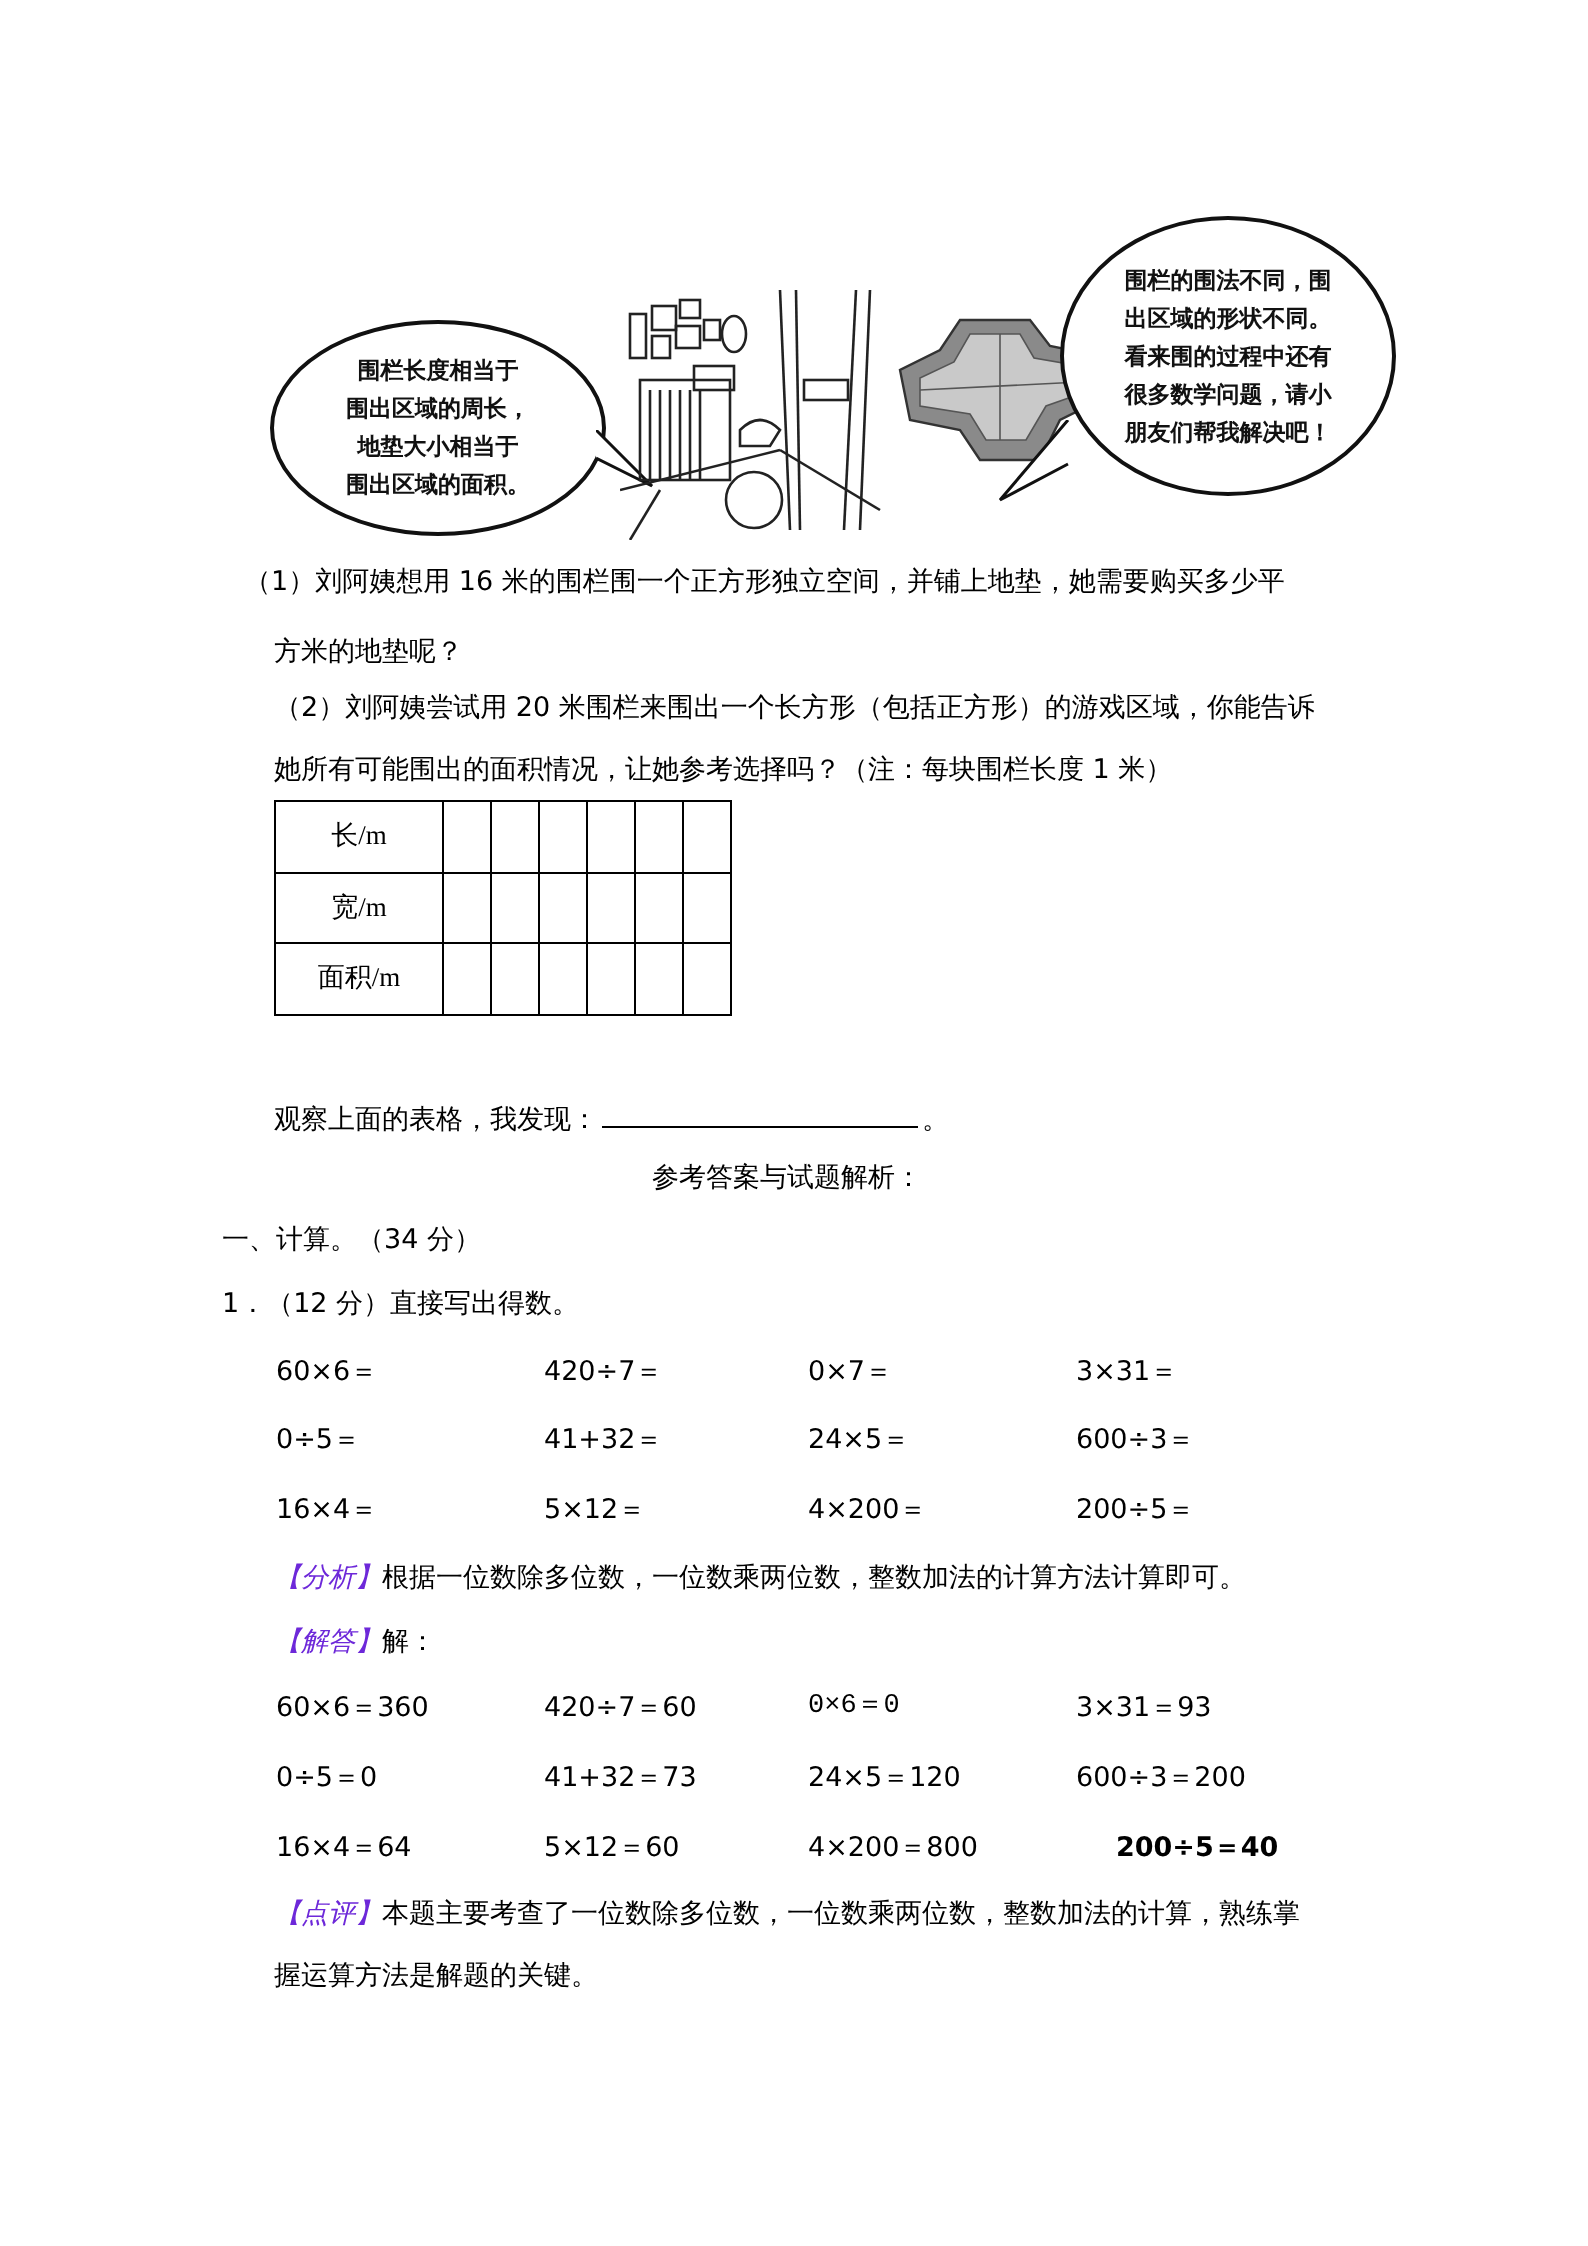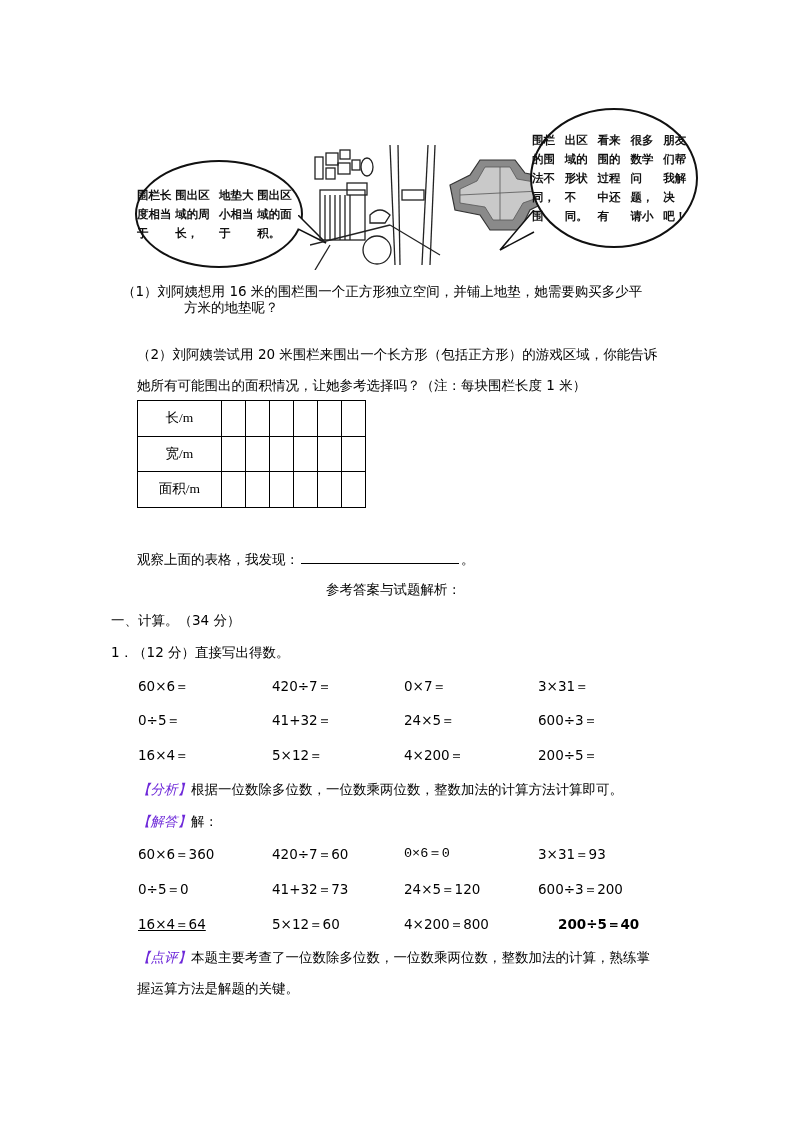--- a/index.html
+++ b/index.html
@@ -9,24 +9,24 @@
       font-family: "DejaVu Sans", "Liberation Sans", sans-serif;
       color: #000000;
       font-size: 13.5px;
     }
     .abs { position: absolute; white-space: nowrap; line-height: 16px; }
 
     
     .illus { position: absolute; left: 130px; top: 105px; width: 570px; height: 170px; }
     .bubble {
       position: absolute; border: 2px solid #111; border-radius: 50%;
-      background: #fff; display: flex; flex-direction: row;
+      background: #fff; display: flex; flex-direction: column;
       align-items: center; justify-content: center;
       font-family: "DejaVu Serif", "Liberation Serif", serif;
-      font-weight: bold; font-size: 11.5px; line-height: 19px; color: #111;
+      font-weight: bold; font-size: 11.5px; line-height: 19px; color: #111; text-align: center;
     }
     .bubble-left { left: 5px; top: 55px; width: 168px; height: 108px; }
     .bubble-right { left: 400px; top: 3px; width: 168px; height: 140px; }
     .scene { position: absolute; left: 180px; top: 40px; width: 140px; height: 125px; }
     .mat { position: absolute; left: 315px; top: 50px; width: 110px; height: 80px; }
 
     
     table.grid {
       position: absolute; left: 137px; top: 400px;
       border-collapse: collapse; font-size: 13.5px;
@@ -104,21 +104,21 @@
   <div class="bubble bubble-right">
     <div>围栏的围法不同，围</div>
     <div>出区域的形状不同。</div>
     <div>看来围的过程中还有</div>
     <div>很多数学问题，请小</div>
     <div>朋友们帮我解决吧！</div>
   </div>
 </div>
 
 <div class="abs" style="left:122px;top:283px;">（1）刘阿姨想用 16 米的围栏围一个正方形独立空间，并铺上地垫，她需要购买多少平</div>
-<div class="abs" style="left:137px;top:299px;margin-left:47px;">方米的地垫呢？</div>
+<div class="abs" style="left:137px;top:318px;">方米的地垫呢？</div>
 <div class="abs" style="left:137px;top:346px;">（2）刘阿姨尝试用 20 米围栏来围出一个长方形（包括正方形）的游戏区域，你能告诉</div>
 <div class="abs" style="left:137px;top:377px;">她所有可能围出的面积情况，让她参考选择吗？（注：每块围栏长度 1 米）</div>
 
 <table class="grid">
   <tbody>
       <tr>
     <td class="lbl">长/m</td>
     <td class="cell"></td>
     <td class="cell"></td>
     <td class="cell"></td>
@@ -187,21 +187,21 @@
   <span class="abs" style="left:266px;top:0;font-family:Liberation Mono, monospace;">0×6＝0</span>
   <span class="abs" style="left:400px;top:0;">3×31＝93</span>
 </div>
 <div class="row" style="left:138px;top:881px;">
   <span class="abs" style="left:0;top:0;">0÷5＝0</span>
   <span class="abs" style="left:134px;top:0;">41+32＝73</span>
   <span class="abs" style="left:266px;top:0;">24×5＝120</span>
   <span class="abs" style="left:400px;top:0;">600÷3＝200</span>
 </div>
 <div class="row" style="left:138px;top:916px;">
-  <span class="abs" style="left:0;top:0;text-decoration:underline;">16×4＝64</span>
+  <span class="abs" style="left:0;top:0;">16×4＝64</span>
   <span class="abs" style="left:134px;top:0;">5×12＝60</span>
   <span class="abs" style="left:266px;top:0;">4×200＝800</span>
   <span class="abs" style="left:420px;top:0;font-weight:bold;">200÷5＝40</span>
 </div>
 
 <div class="abs" style="left:137px;top:949px;">
   <span class="tag">【点评】</span><span>本题主要考查了一位数除多位数，一位数乘两位数，整数加法的计算，熟练掌</span>
 </div>
 <div class="abs" style="left:137px;top:980px;">握运算方法是解题的关键。</div>
 

